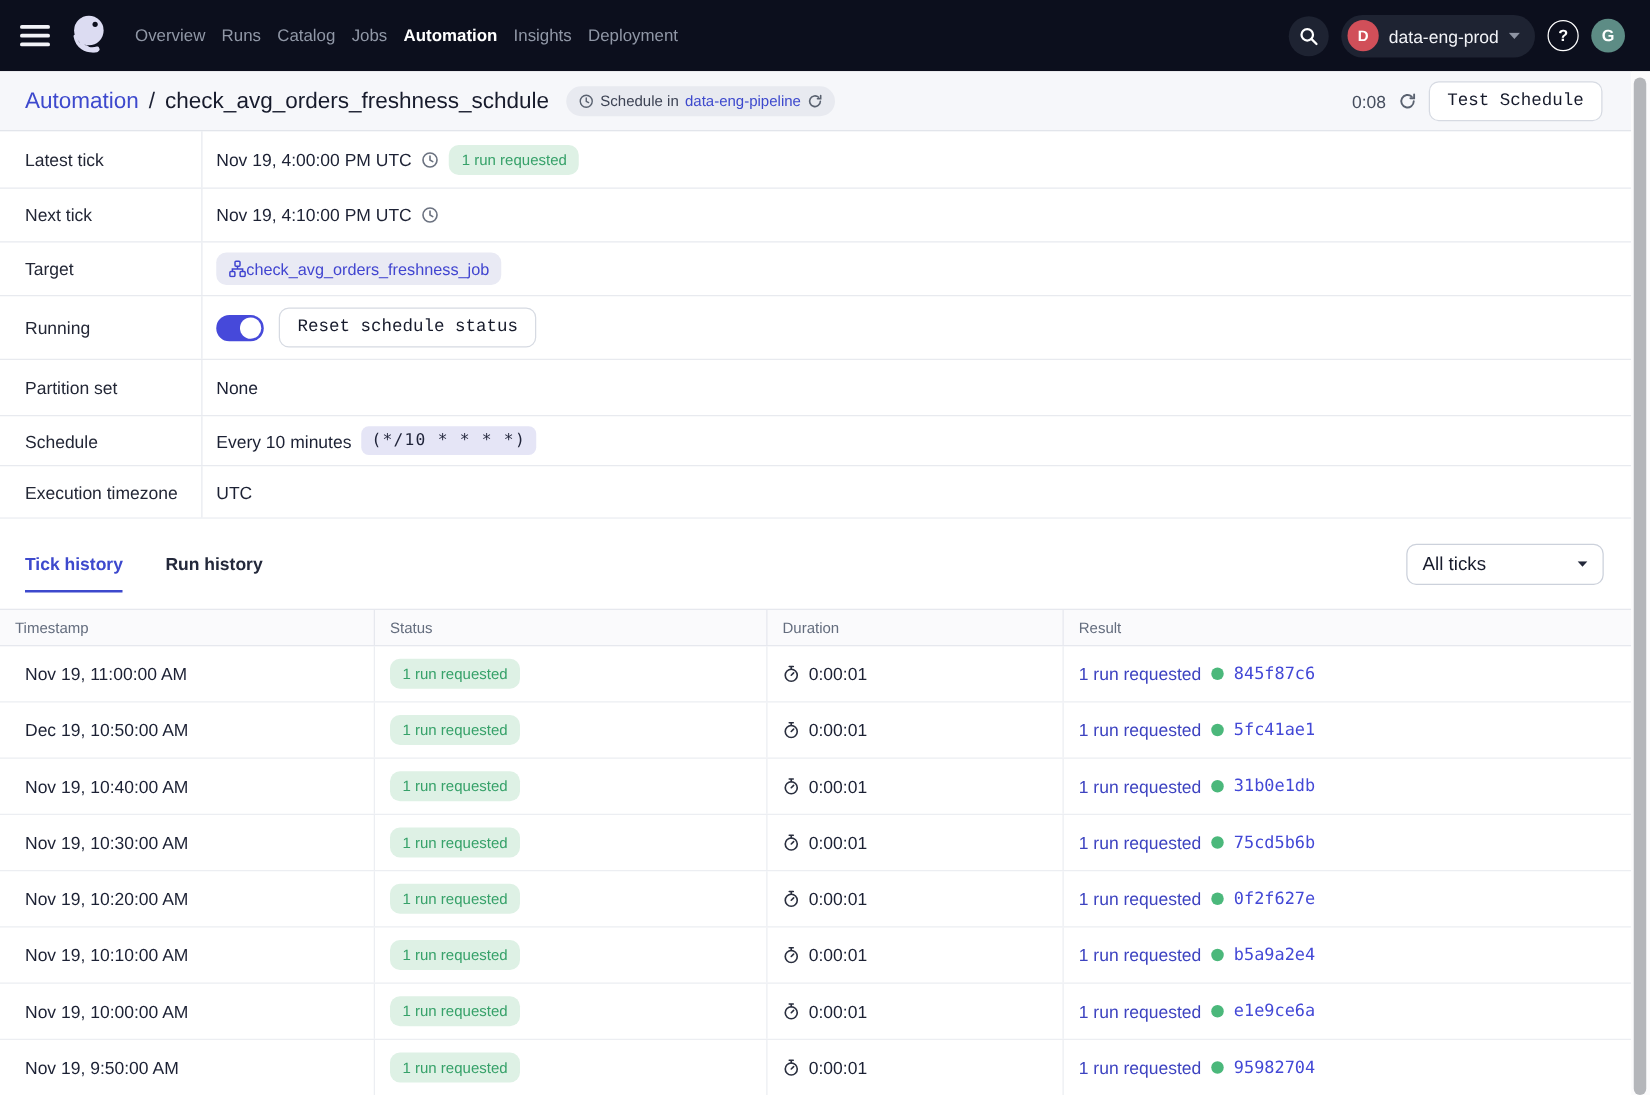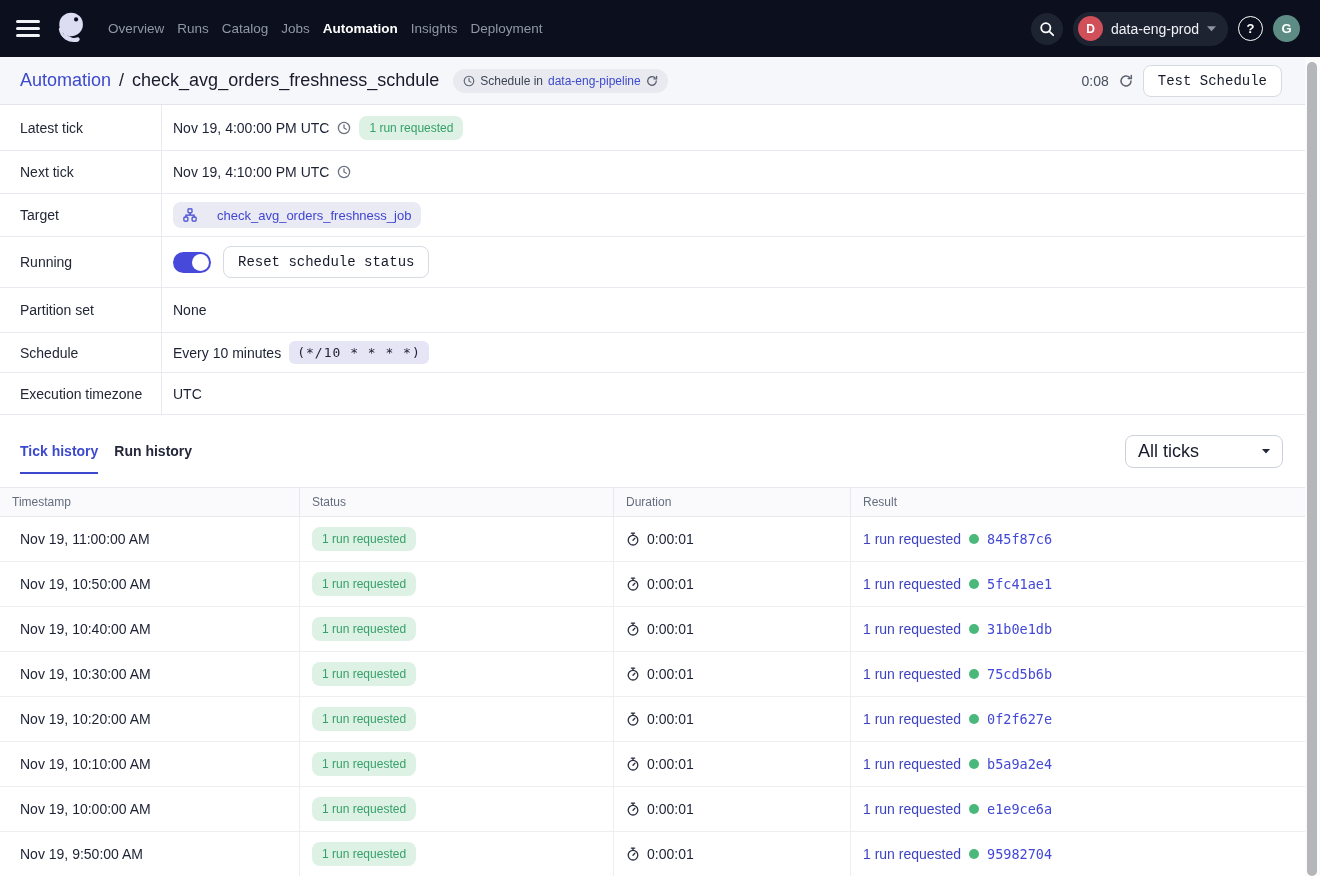--- a/index.html
+++ b/index.html
@@ -77,42 +77,42 @@
     display:flex; align-items:center; padding-left:20px; font-size:14px; color:#232736;
   }
   .dvalue { display:flex; align-items:center; gap:8px; padding-left:11px; font-size:14px; color:#1c2134; }
   .clock-ic { color:#6b7280; }
   .pill-green {
     background:#def1e5; color:#36a169; font-size:12px; border-radius:8px;
     padding:5px 10px; white-space:nowrap;
   }
   .target-pill {
     background:#e9eaf4; border-radius:8px; height:26px; display:flex; align-items:center;
-    gap:20px; padding:0 10px; color:#4145d0; font-size:13px; cursor:pointer;
+    gap:0; padding:0 10px; color:#4145d0; font-size:13px; cursor:pointer;
   }
   .toggle {
     width:38px; height:21px; border-radius:11px; background:#4649da; position:relative; cursor:pointer;
   }
   .toggle .knob {
     position:absolute; right:2px; top:2px; width:17px; height:17px; border-radius:50%; background:#ffffff;
   }
   .cron-pill {
     background:#e5e5f6; border-radius:6px; padding:4px 8px;
     font-family:"DejaVu Sans Mono", monospace; font-size:13px; color:#20243a; letter-spacing:1px;
   }
 
   
   .tabs-area { position:absolute; top:415px; left:0; width:1305px; height:72px; background:#fff; }
-  .tabs { display:flex; gap:16px; padding-left:20px; }
+  .tabs { display:flex; gap:34px; padding-left:20px; }
   .tab { padding:28px 0 13px 0; font-size:14px; font-weight:700; color:#23283a; cursor:pointer; border-bottom:2px solid transparent; }
   .tab.active { color:#3d49cd; border-bottom-color:#3d49cd; }
   .filter-select {
     position:absolute; right:22px; top:20px; width:158px; height:33px;
     border:1px solid #ccd1db; border-radius:8px; background:#fff; cursor:pointer;
-    display:flex; align-items:center; padding:0 12px; font-size:18px; color:#171b2c;
+    display:flex; align-items:center; padding:0 12px; font-size:15px; color:#171b2c;
   }
   .filter-select .caret { margin-left:auto; color:#23283a; }
 
   
   .table { position:absolute; top:487px; left:0; width:1305px; }
   .thead {
     display:grid; grid-template-columns:300px 314px 237px 1fr; height:30px;
     background:#fafafc; border-top:1px solid #e6e8ee; border-bottom:1px solid #e6e8ee;
   }
   .thead .hc { display:flex; align-items:center; font-size:12px; color:#646d7e; padding-left:12px; border-right:1px solid #e6e8ee; }
@@ -329,21 +329,21 @@
         <span>0:00:01</span>
       </div>
       <div class="cell re">
         <a class="result-link">1 run requested</a>
         <span class="run-dot"></span>
         <a class="run-id">845f87c6</a>
       </div>
     </div>
       <div class="trow">
       <div class="cell ts">
-          <span>Nov 19, 10:50:00 AM</span>
+          <span>Dec 19, 10:50:00 AM</span>
         </div>
       <div class="cell">
           <span class="pill-green">1 run requested</span>
         </div>
       <div class="cell du">
         <svg class="ic" viewBox="0 0 14 14" width="14" height="14">
             <use href="#i-stopwatch"></use>
           </svg>
         <span>0:00:01</span>
       </div>

